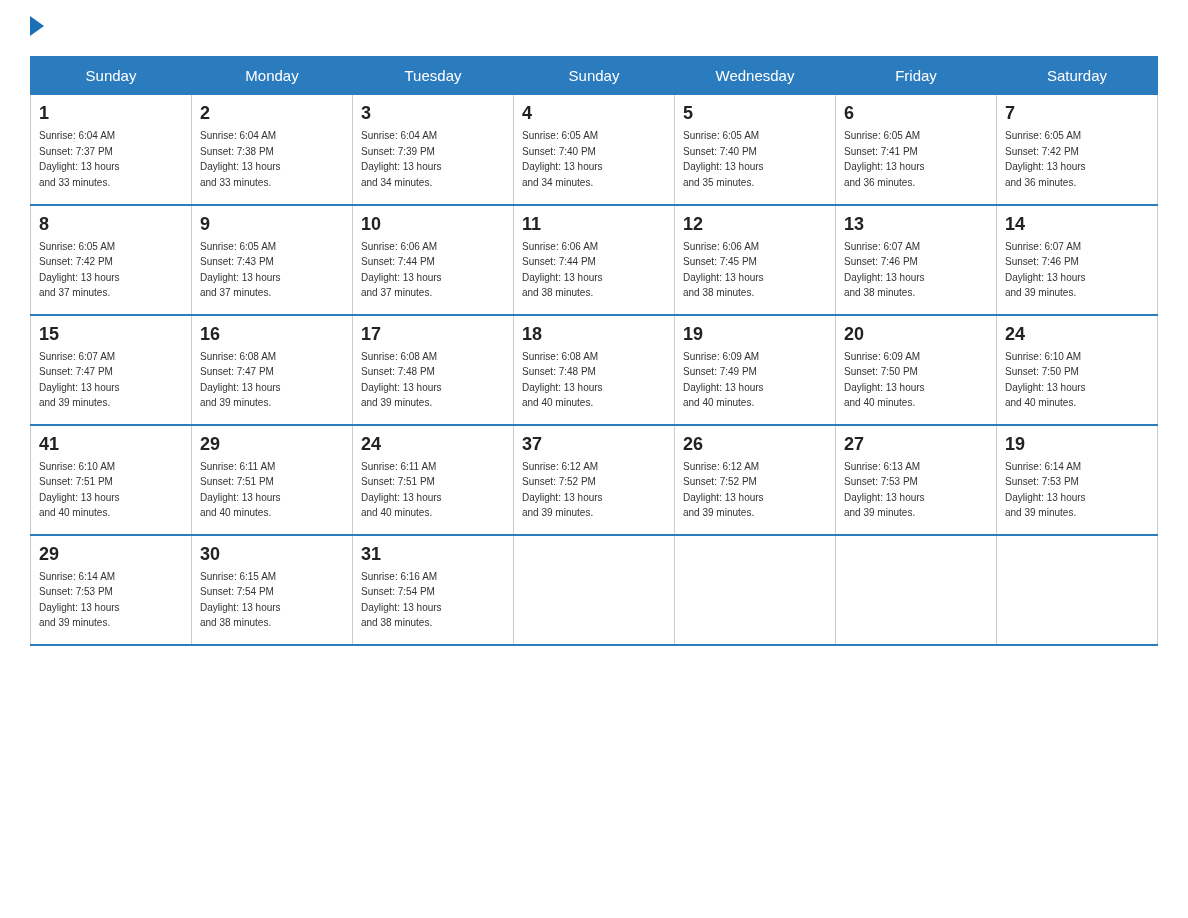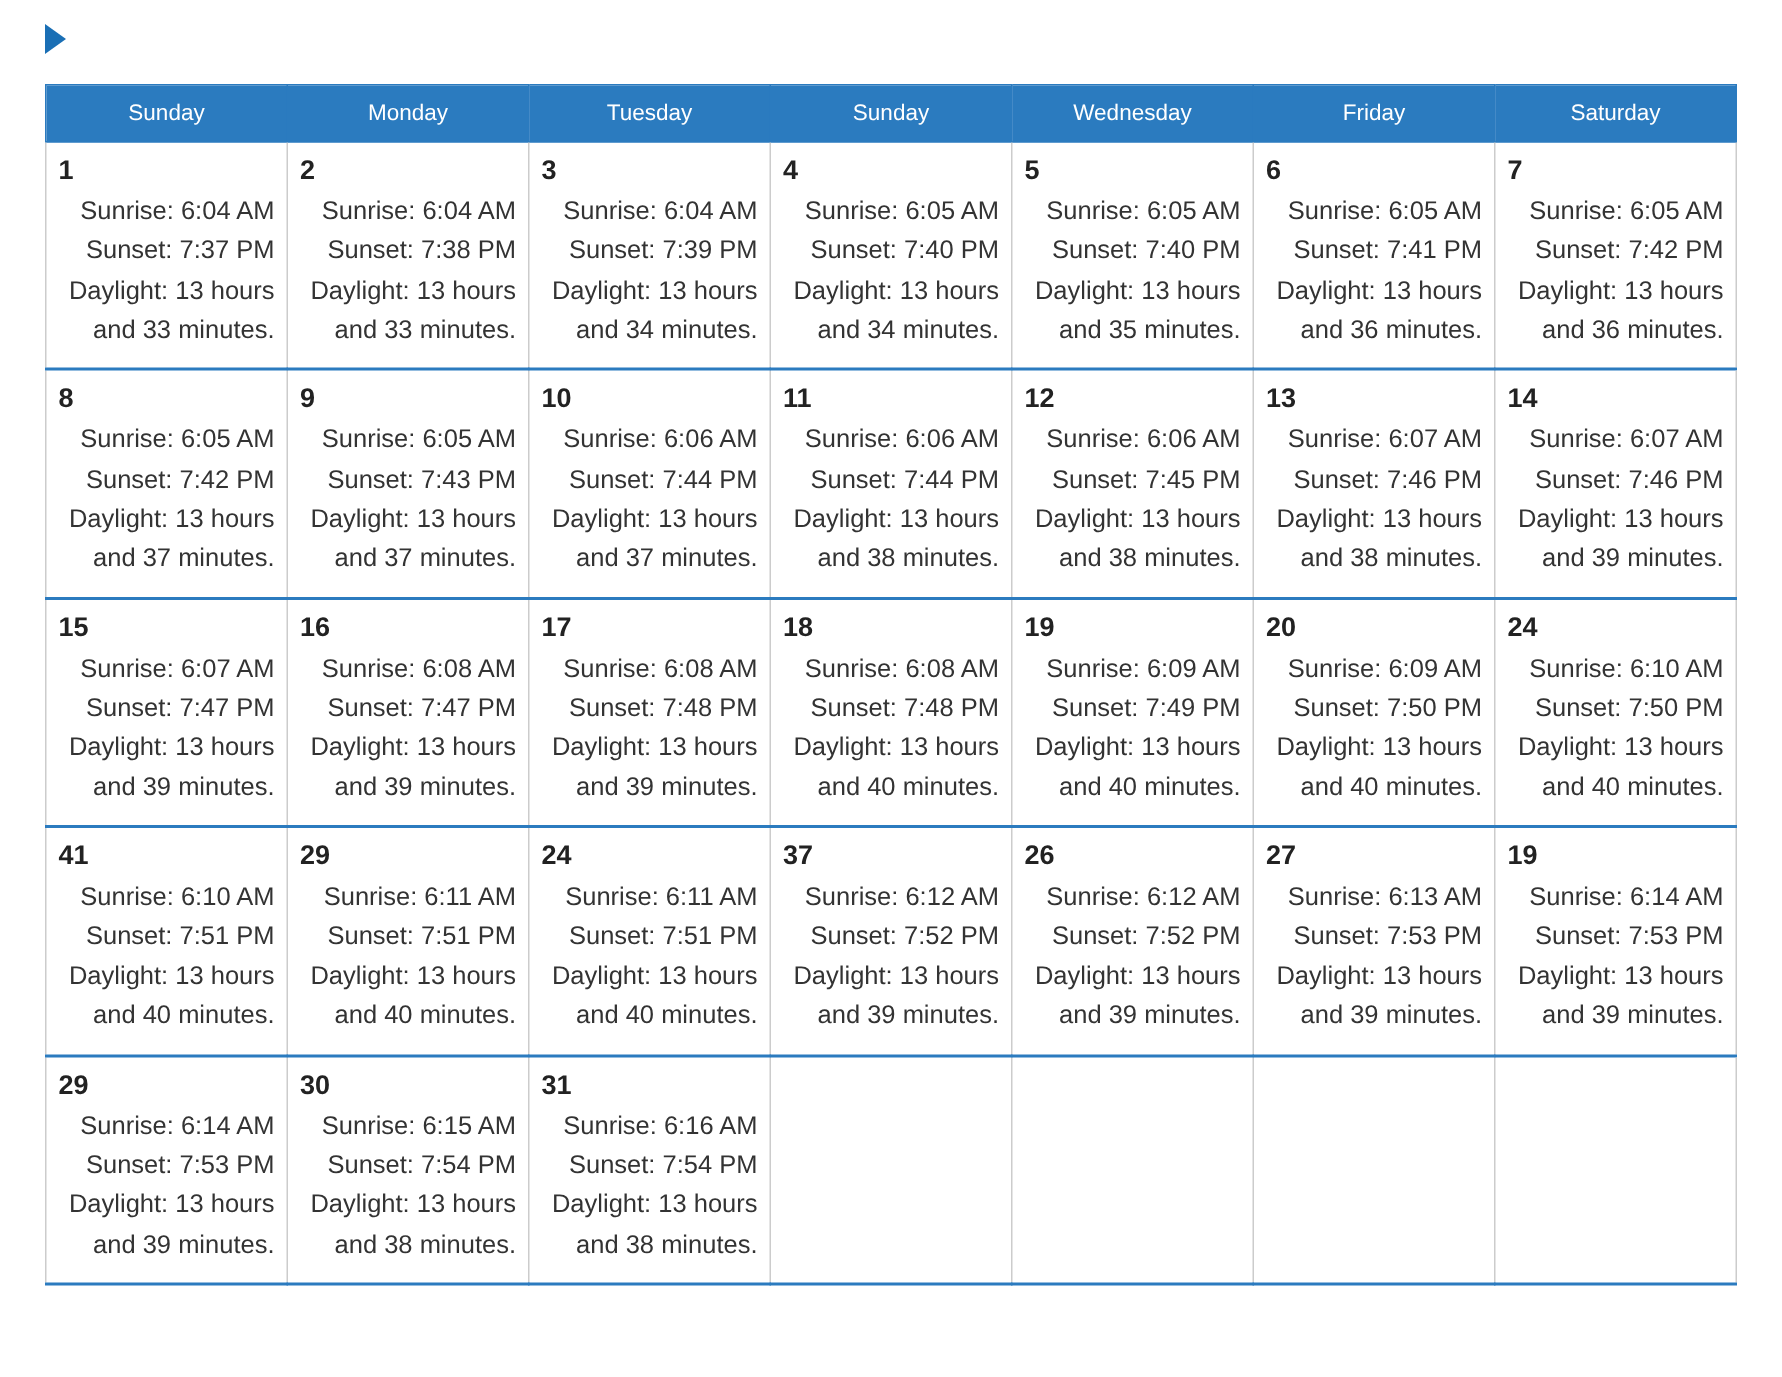--- a/index.html
+++ b/index.html
@@ -84,24 +84,23 @@
       height: 110px;
     }
     .day-number {
       font-size: 18px;
       font-weight: bold;
       color: #222;
       display: block;
       margin-bottom: 4px;
     }
     .day-info {
-      font-size: 17px;
+      font-size: 10px;
       line-height: 1.55;
       color: #333;
-      text-align: right;
     }
     tbody tr {
       border-bottom: 2px solid #2b7bbf;
     }
     td.empty {
       background: #fff;
     }
   </style>
 </head>
 <body>

